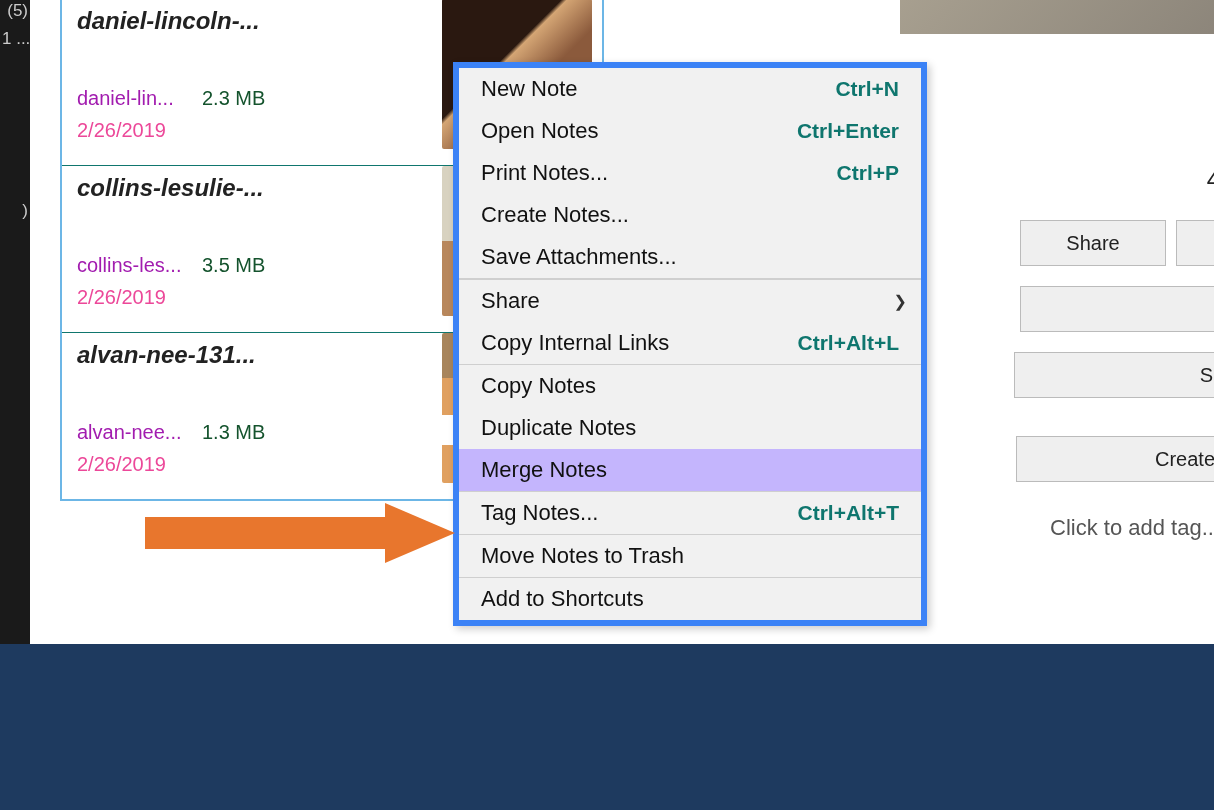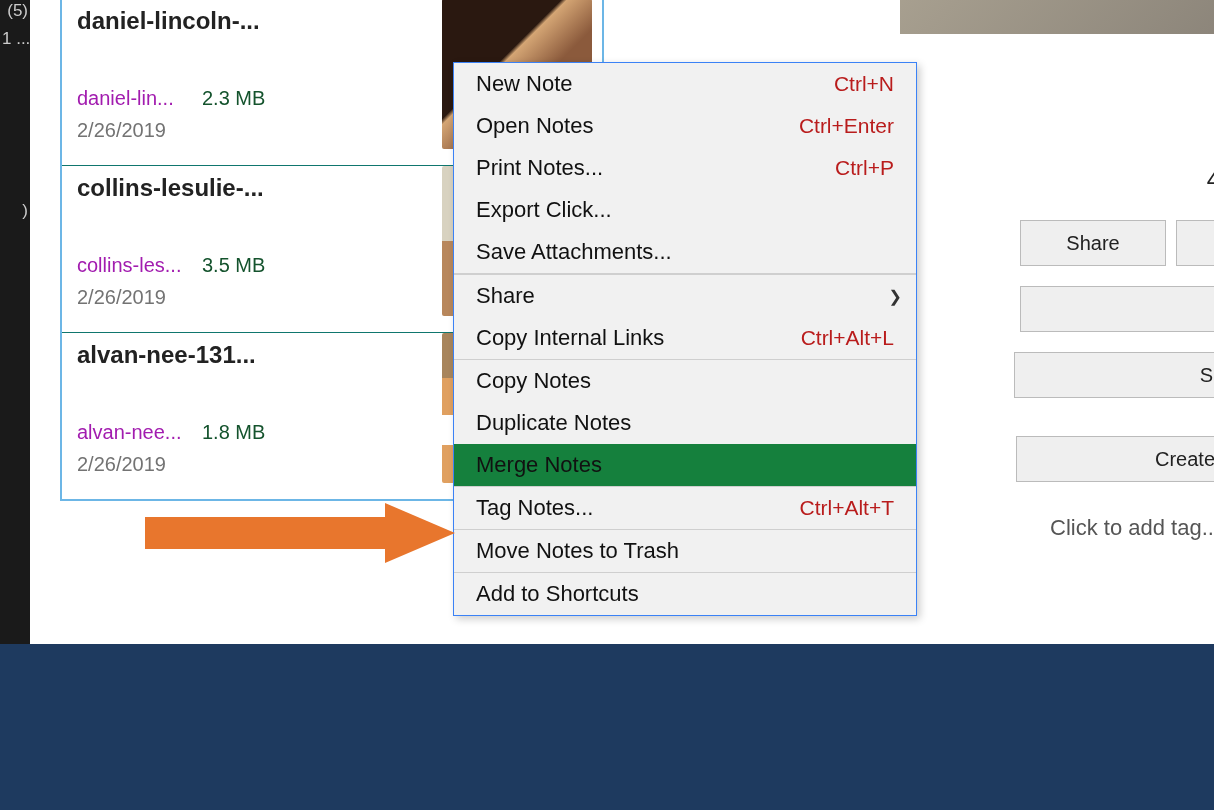--- a/index.html
+++ b/index.html
@@ -3,37 +3,37 @@
 <meta charset="utf-8">
 <style>
   html,body{margin:0;padding:0;width:1214px;height:810px;overflow:hidden;font-family:"Segoe UI",Arial,sans-serif;background:#1e3a5f;}
   .desktop{position:absolute;inset:0;background:linear-gradient(180deg,#4a6b8a 0%,#1e3a5f 60%);}
   .dark-panel{position:absolute;left:0;top:0;width:30px;height:644px;background:#1a1a1a;color:#ccc;font-size:17px;line-height:1.3;}
   .dark-panel .row{padding:0 2px;white-space:nowrap;text-align:right;}
   .app-window{position:absolute;left:30px;top:-10px;width:1190px;height:654px;background:#fff;}
   .note-list{position:absolute;left:30px;top:7px;width:540px;border:2px solid #6cb6e6;background:#fff;}
   .note-item{border-top:1px solid #0f766e;height:166px;position:relative;background:#fff;}
   .note-item:first-child{border-top:none;}
-  .nititle{position:absolute;left:15px;top:8px;font-size:24px;font-weight:600;color:#222;max-width:190px;white-space:nowrap;overflow:hidden;text-overflow:ellipsis;}
+  .nititle{position:absolute;left:15px;top:8px;font-size:24px;font-weight:600;color:#222;max-width:190px;white-space:nowrap;overflow:hidden;text-overflow:ellipsis;font-style:italic;}
   .nifile{position:absolute;left:15px;top:88px;font-size:20px;color:#a21caf;white-space:nowrap;max-width:110px;overflow:hidden;text-overflow:ellipsis;}
   .nisize{position:absolute;left:140px;top:88px;font-size:20px;color:#14532d;}
-  .nidate{position:absolute;left:15px;top:120px;font-size:20px;color:#737373;}
+  .nidate{position:absolute;left:15px;top:120px;font-size:20px;color:#ec4899;}
   .thumb{position:absolute;right:10px;top:0;width:150px;height:150px;background:#9c7a5a;border-radius:2px;}
   .thumb.t1{background:linear-gradient(135deg,#2a1810 40%,#d4a574 42%,#8b5a3c 60%);}
   .thumb.t2{background:linear-gradient(180deg,#d8d2c0 50%,#b8875c 50%);}
   .thumb.t3{background:linear-gradient(180deg,#a8855c 30%,#e0a060 30% 55%,#fff 55% 75%,#e0a060 75%);}
   .preview-pane{position:absolute;right:0;top:0;width:610px;height:644px;}
   .preview-img{position:absolute;right:0;top:0;width:320px;height:44px;background:linear-gradient(135deg,#a8a090,#8c857a);border-bottom:14px solid #fff;}
   .side-label{position:absolute;right:0;top:176px;font-size:24px;color:#222;text-align:right;}
   .btn{position:absolute;height:44px;background:#efefef;border:1px solid #bbb;font-size:20px;color:#222;display:flex;align-items:center;justify-content:center;cursor:pointer;}
   .tag-hint{position:absolute;right:0;top:525px;font-size:22px;color:#555;}
-  .ctx-menu{position:absolute;left:453px;top:62px;width:462px;background:#f1f1f1;border:1px solid #3b82f6;box-shadow:3px 3px 8px rgba(0,0,0,.2);font-size:22px;color:#111;}
+  .ctx-menu{position:absolute;left:453px;top:62px;width:462px;background:#f1f1f1;border:6px solid #3b82f6;box-shadow:3px 3px 8px rgba(0,0,0,.2);font-size:22px;color:#111;}
   .ctx-item{padding:8px 22px;display:flex;justify-content:space-between;align-items:center;cursor:default;position:relative;}
-  .ctx-item.hl{background:#15803d;}
-  .ctx-item .hk{color:#b91c1c;font-size:21px;}
+  .ctx-item.hl{background:#c4b5fd;}
+  .ctx-item .hk{color:#0f766e;font-size:21px;font-weight:bold;}
   .ctx-sep{height:0;border-top:1px solid #cfcfcf;margin:0;}
   .submenu-arrow{position:absolute;right:14px;top:50%;transform:translateY(-50%);font-size:16px;color:#333;}
   .arrow-annot{position:absolute;left:145px;top:503px;width:310px;height:60px;pointer-events:none;}
   .arrow-annot svg{width:100%;height:100%;}
 </style>
 </head>
 <body>
 
 <div class="desktop"></div>
 
@@ -56,21 +56,21 @@
     <div class="note-item">
       <div class="nititle">collins-lesulie-...</div>
       <div class="nifile">collins-les...</div>
       <div class="nisize">3.5 MB</div>
       <div class="nidate">2/26/2019</div>
       <div class="thumb t2"></div>
     </div>
     <div class="note-item">
       <div class="nititle">alvan-nee-131...</div>
       <div class="nifile">alvan-nee...</div>
-      <div class="nisize">1.8 MB</div>
+      <div class="nisize">1.3 MB</div>
       <div class="nidate">2/26/2019</div>
       <div class="thumb t3"></div>
     </div>
   </div>
 
   <div class="preview-pane">
     <div class="preview-img"></div>
     <div class="side-label">4</div>
 
     <div class="btn" style="right:54px;top:230px;width:144px">
@@ -98,21 +98,21 @@
   </div>
   <div class="ctx-item">
     <span>Open Notes</span>
     <span class="hk">Ctrl+Enter</span>
   </div>
   <div class="ctx-item">
     <span>Print Notes...</span>
     <span class="hk">Ctrl+P</span>
   </div>
   <div class="ctx-item">
-    <span>Export Click...</span>
+    <span>Create Notes...</span>
   </div>
   <div class="ctx-item">
     <span>Save Attachments...</span>
   </div>
   <div class="ctx-sep"></div>
   <div class="ctx-sep"></div>
   <div class="ctx-item">
     <span>Share</span>
     <span class="submenu-arrow">❯</span>
   </div>

